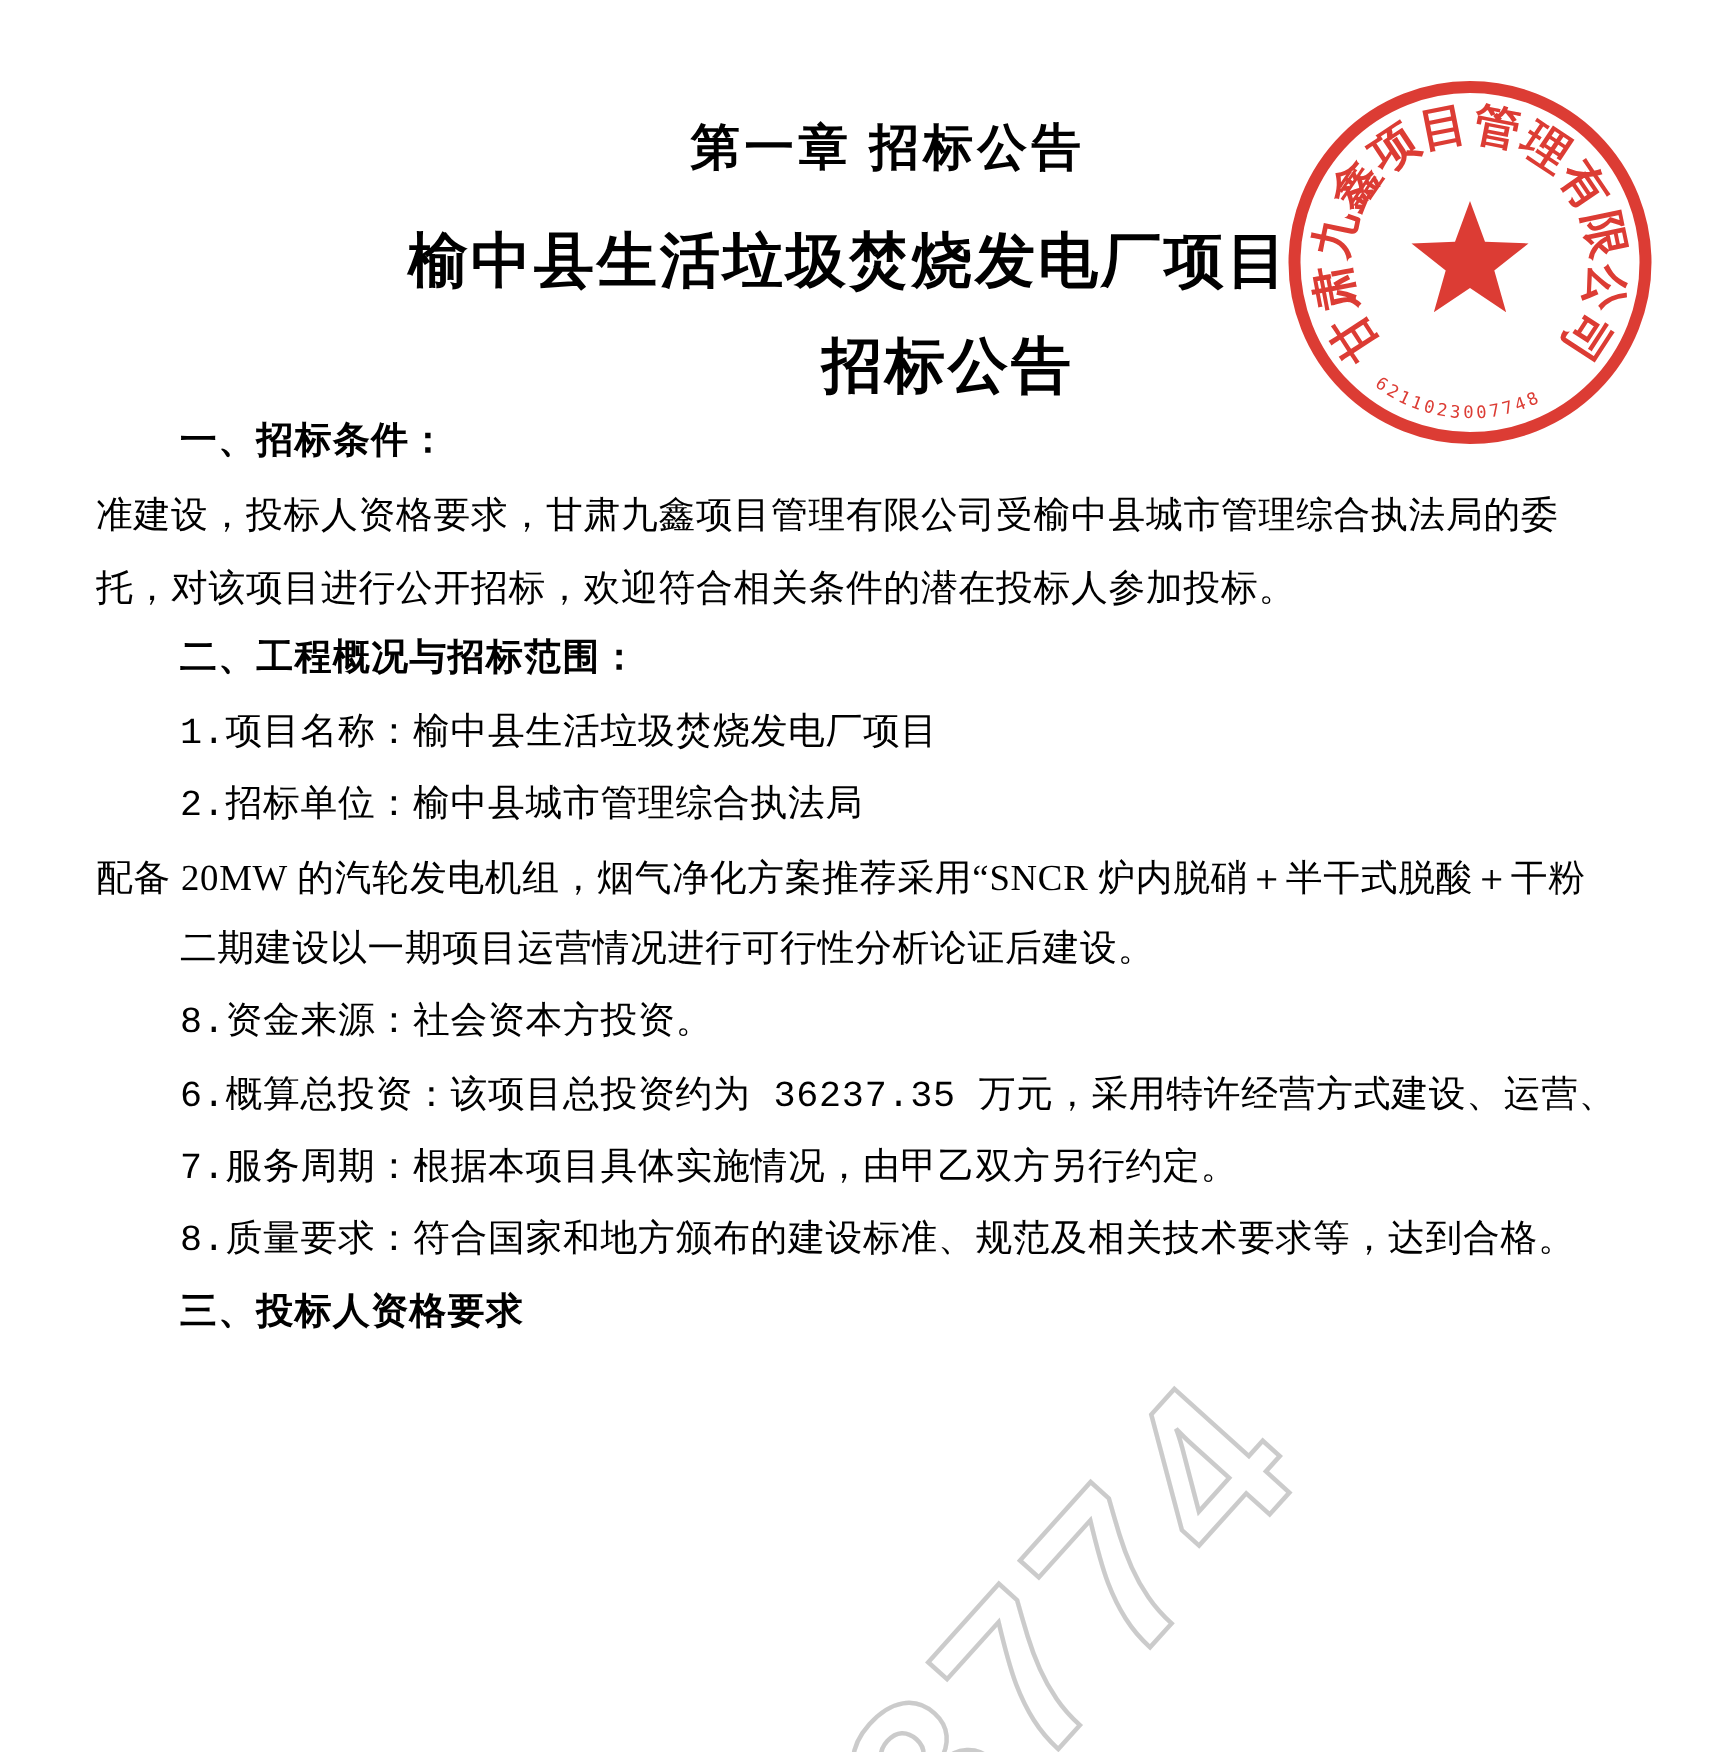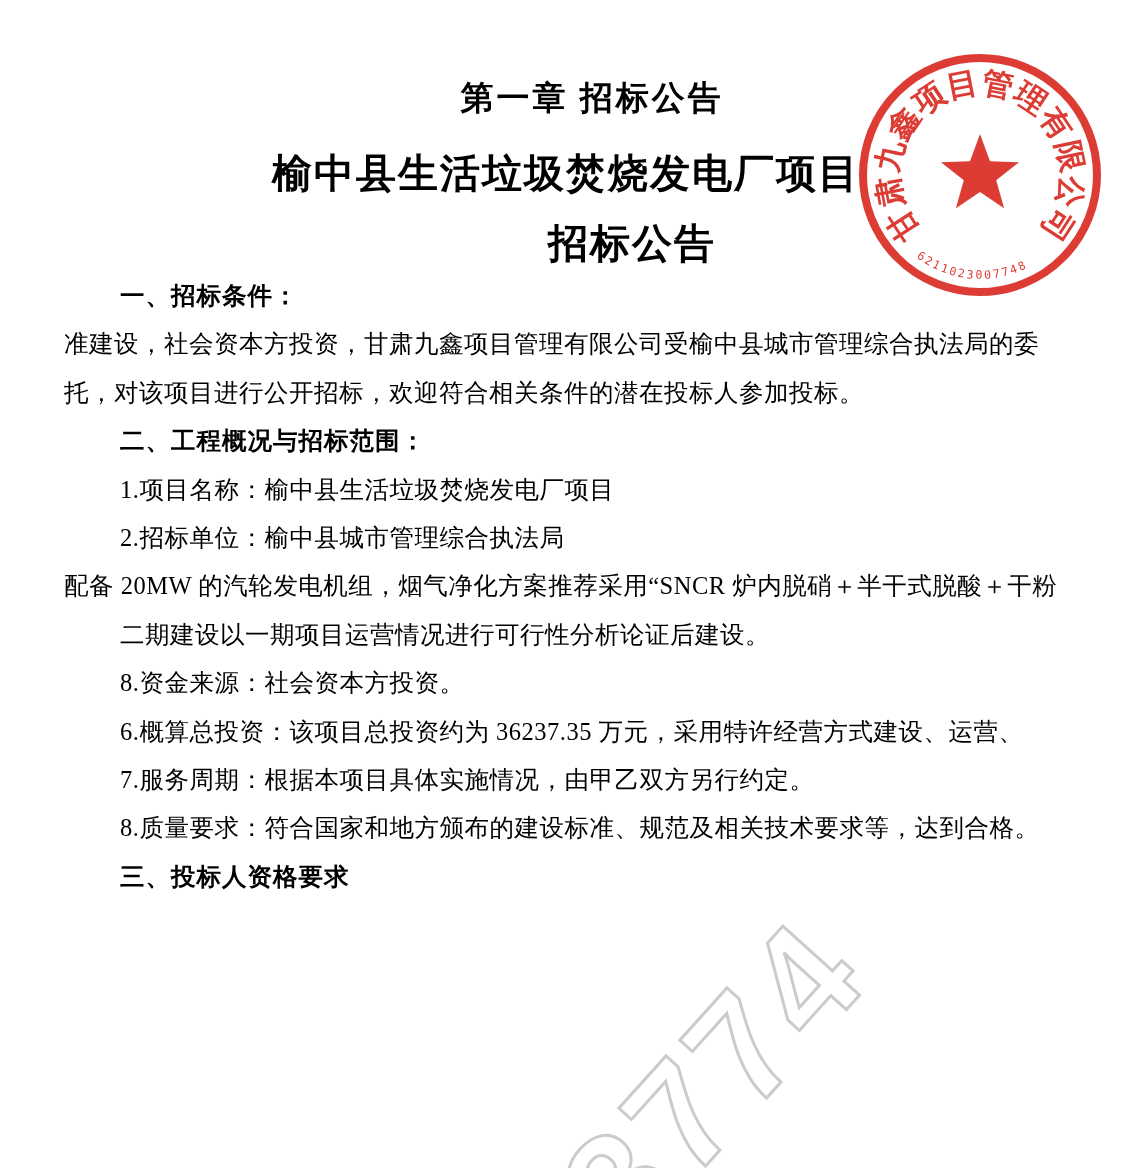--- a/index.html
+++ b/index.html
@@ -22,21 +22,21 @@
     font-size:40px;font-weight:bold;letter-spacing:2px;transform:translateX(62px);
     white-space:nowrap;
   }
   .doc-body{
     position:absolute;left:64px;top:272px;width:1012px;
   }
   .line{
     height:48.4px;line-height:48.4px;font-size:24.5px;letter-spacing:0.5px;
     white-space:nowrap;
   }
-  .line.indent{padding-left:56px;}
+  .line.indent{padding-left:56px;font-family:Liberation Mono, monospace;}
   .line.bold{font-weight:bold;letter-spacing:1px;}
   #watermark-svg{position:absolute;left:0;top:0;pointer-events:none;opacity:0.85;}
   #watermark-text{
     font-family:"Liberation Sans","DejaVu Sans",sans-serif;
     font-size:150px;font-weight:bold;fill:none;stroke:#c3c3c3;stroke-width:3px;
     letter-spacing:8px;
   }
   #seal-svg{position:absolute;left:845px;top:40px;mix-blend-mode:multiply;opacity:0.9;}
   .seal-ring{fill:none;stroke-width:8px;}
   .seal-char{font-size:31px;font-weight:bold;font-family:"Liberation Serif","DejaVu Serif",serif;}
@@ -50,21 +50,21 @@
   <svg id="watermark-svg" width="1140" height="1168" viewBox="0 0 1140 1168" aria-hidden="true">
     <text id="watermark-text" transform="translate(630 1250) rotate(-48)" stroke="#c3c3c3">3774</text>
   </svg>
 
   <div class="chapter-heading">第一章 招标公告</div>
   <div class="doc-title">榆中县生活垃圾焚烧发电厂项目</div>
   <div class="doc-subtitle">招标公告</div>
 
   <div class="doc-body" id="doc-body">
       <div class="line bold indent">一、招标条件：</div>
-      <div class="line">准建设，社会资本方投资，甘肃九鑫项目管理有限公司受榆中县城市管理综合执法局的委</div>
+      <div class="line">准建设，投标人资格要求，甘肃九鑫项目管理有限公司受榆中县城市管理综合执法局的委</div>
       <div class="line">托，对该项目进行公开招标，欢迎符合相关条件的潜在投标人参加投标。</div>
       <div class="line bold indent">二、工程概况与招标范围：</div>
       <div class="line indent">1.项目名称：榆中县生活垃圾焚烧发电厂项目</div>
       <div class="line indent">2.招标单位：榆中县城市管理综合执法局</div>
       <div class="line">配备 20MW 的汽轮发电机组，烟气净化方案推荐采用“SNCR 炉内脱硝＋半干式脱酸＋干粉</div>
       <div class="line indent">二期建设以一期项目运营情况进行可行性分析论证后建设。</div>
       <div class="line indent">8.资金来源：社会资本方投资。</div>
       <div class="line indent">6.概算总投资：该项目总投资约为 36237.35 万元，采用特许经营方式建设、运营、</div>
       <div class="line indent">7.服务周期：根据本项目具体实施情况，由甲乙双方另行约定。</div>
       <div class="line indent">8.质量要求：符合国家和地方颁布的建设标准、规范及相关技术要求等，达到合格。</div>

